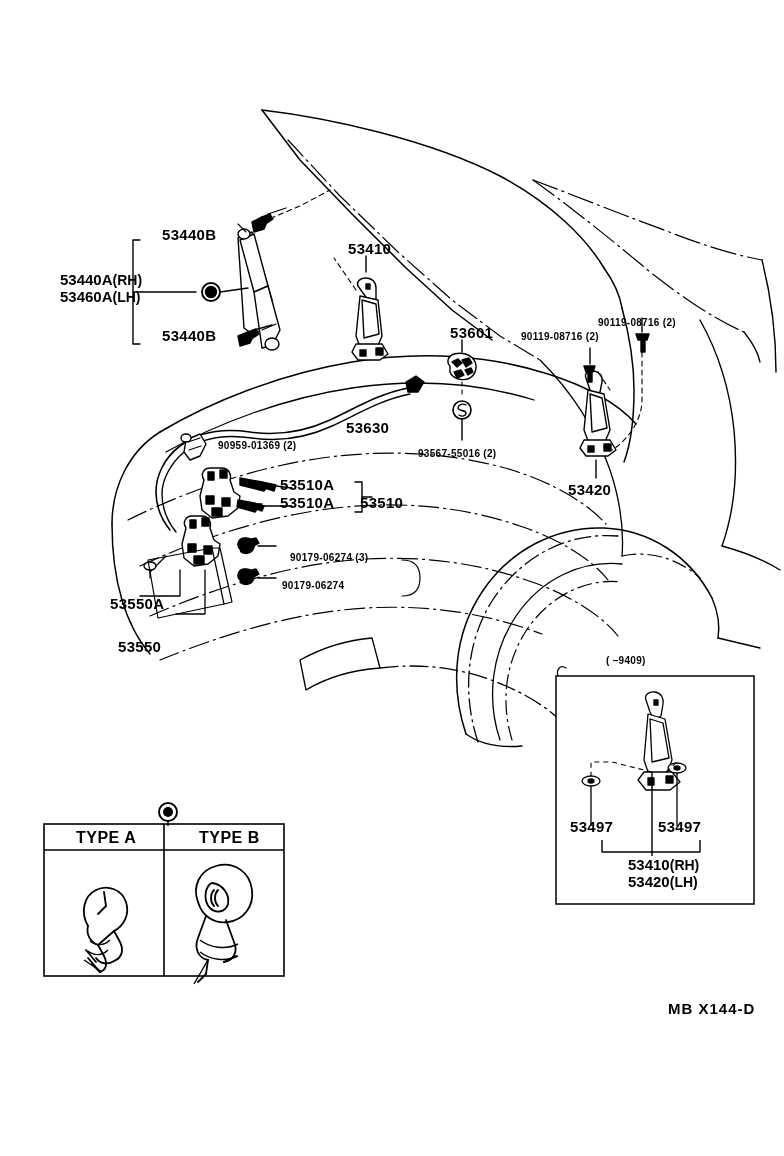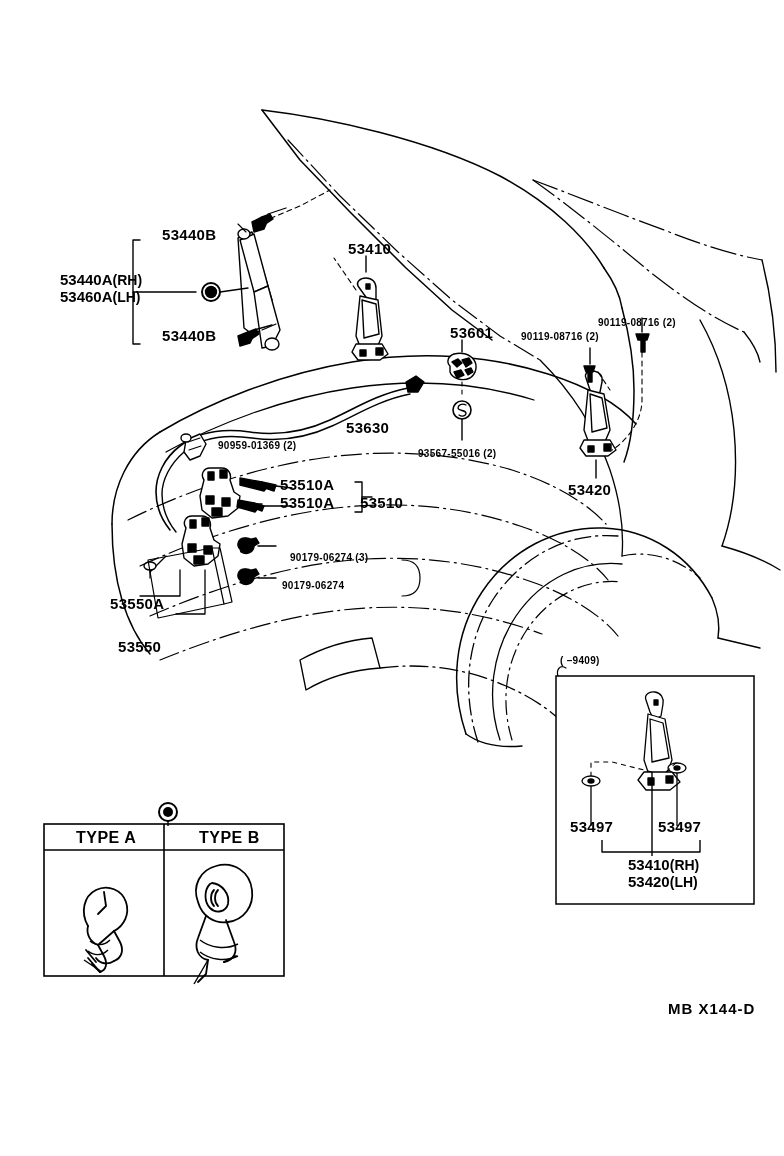--- a/index.html
+++ b/index.html
@@ -363,21 +363,21 @@
   <div class="lbl" style="left:360px;top:494px;">53510</div>
 
   <div class="lbl sm" style="left:282px;top:552px;margin-left:8px;">90179-06274 (3)</div>
 
   <div class="lbl sm" style="left:282px;top:580px;text-align:center;">90179-06274</div>
 
   <div class="lbl" style="left:110px;top:595px;">53550A</div>
 
   <div class="lbl" style="left:118px;top:626px;margin-top:12px;">53550</div>
 
-  <div class="lbl sm" style="left:560px;top:655px;">(   –9409)</div>
+  <div class="lbl sm" style="left:606px;top:655px;">(   –9409)</div>
 
   <div class="lbl" style="left:570px;top:818px;">53497</div>
 
   <div class="lbl" style="left:658px;top:818px;">53497</div>
 
   <div class="stack" style="left:628px;top:856px;">
     <span class="rowline"><span>53410</span><span class="suffix">(RH)</span></span>
     <span class="rowline"><span>53420</span><span class="suffix">(LH)</span></span>
   </div>
 

